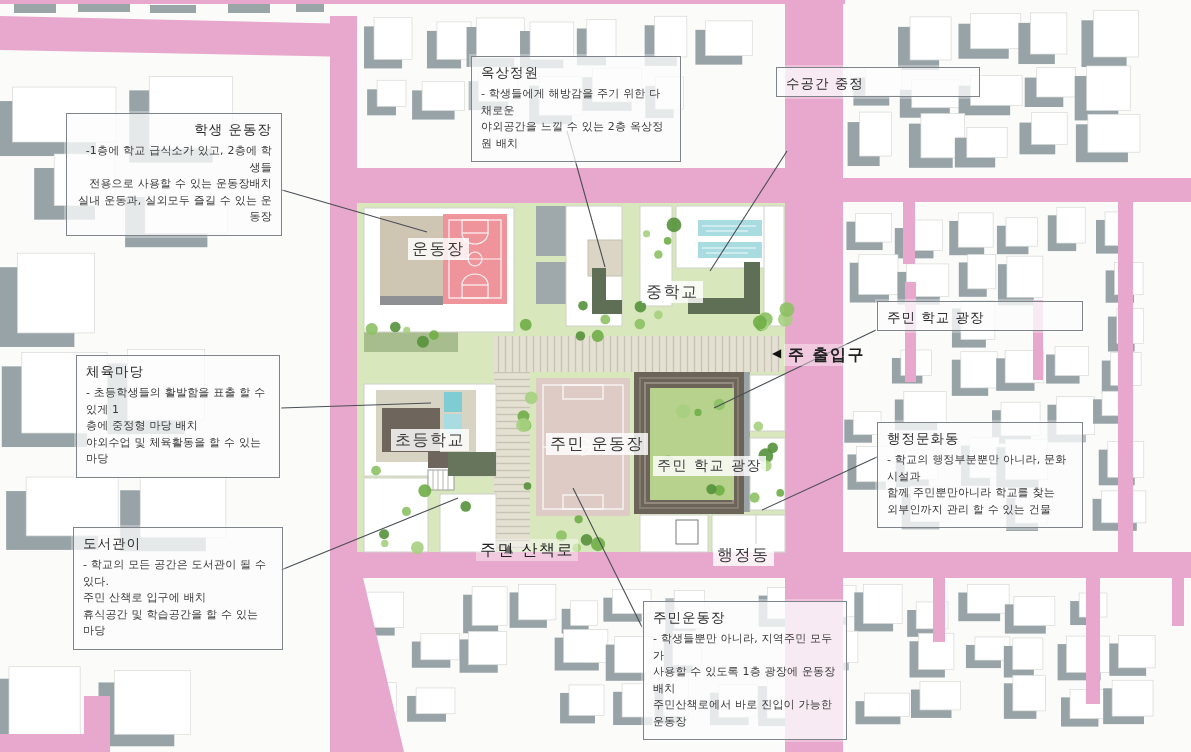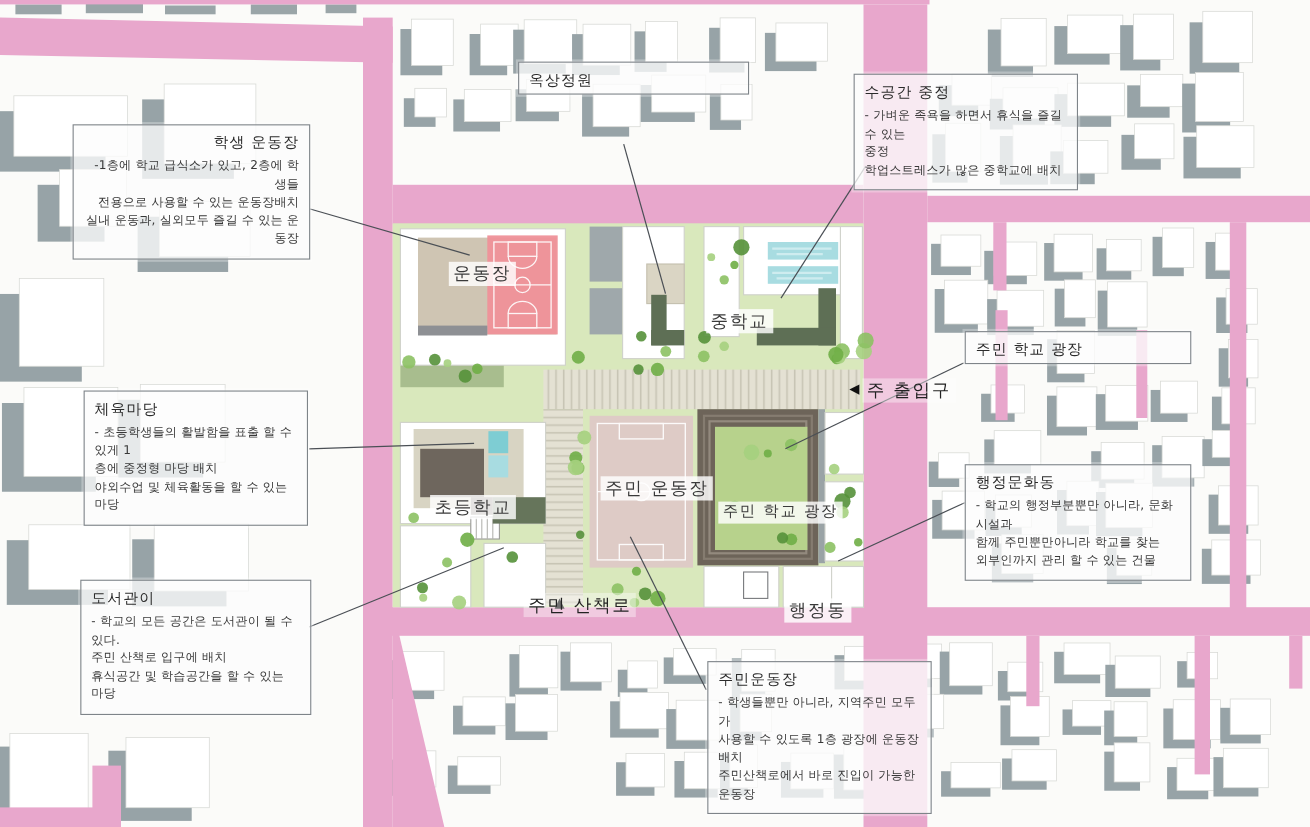--- a/index.html
+++ b/index.html
@@ -428,43 +428,42 @@
     <line x1="876" y1="330" x2="714" y2="408"></line>
     <line x1="877" y1="457" x2="762" y2="510"></line>
     <line x1="281" y1="408" x2="431" y2="403"></line>
     <line x1="281" y1="570" x2="458" y2="498"></line>
     <line x1="642" y1="627" x2="573" y2="488"></line>
   </g>
 </svg>
 
 <div class="chip" style="left:408px;top:238px;">운동장</div>
 <div class="chip" style="left:642px;top:281px;">중학교</div>
-<div class="chip" style="left:391px;top:450px;">초등학교</div>
+<div class="chip" style="left:391px;top:429px;">초등학교</div>
 <div class="chip" style="left:546px;top:433px;">주민 운동장</div>
 <div class="chip big" style="left:653px;top:456px;">주민 학교 광장</div>
 <div class="chip" style="left:713px;top:520px;margin-top:24px;">행정동</div>
 <div class="marker" style="left:772px;top:347px;">◀</div>
-<div class="chip roadlabel" style="left:784px;top:344px;">주 출입구</div>
+<div class="chip roadlabel" style="left:784px;top:344px;font-weight:bold;">주 출입구</div>
 <div class="marker" style="left:504px;top:542px;">▲</div>
 <div class="chip roadlabel" style="left:476px;top:539px;">주민 산책로</div>
 
 <div class="ann" style="left:66px;top:113px;width:214px;text-align:right;">
   <h3>학생 운동장</h3>
   <p>-1층에 학교 급식소가 있고, 2층에 학생들
 전용으로 사용할 수 있는 운동장배치
 실내 운동과, 실외모두 즐길 수 있는 운동장</p>
 </div>
 <div class="ann" style="left:447px;top:56px;width:208px;margin-left:24px;">
   <h3>옥상정원</h3>
+  <p>- 학생들에게 해방감을 주기 위한 다채로운
+야외공간을 느낄 수 있는 2층 옥상정원 배치</p>
 </div>
 <div class="ann" style="left:776px;top:67px;width:202px;">
   <h3>수공간 중정</h3>
-  <p>- 가벼운 족욕을 하면서 휴식을 즐길 수 있는
-중정
-학업스트레스가 많은 중학교에 배치</p>
 </div>
 <div class="ann" style="left:877px;top:301px;width:204px;">
   <h3>주민 학교 광장</h3>
 </div>
 <div class="ann" style="left:877px;top:422px;width:204px;">
   <h3>행정문화동</h3>
   <p>- 학교의 행정부분뿐만 아니라, 문화시설과
 함께 주민뿐만아니라 학교를 찾는
 외부인까지 관리 할 수 있는 건물</p>
 </div>

